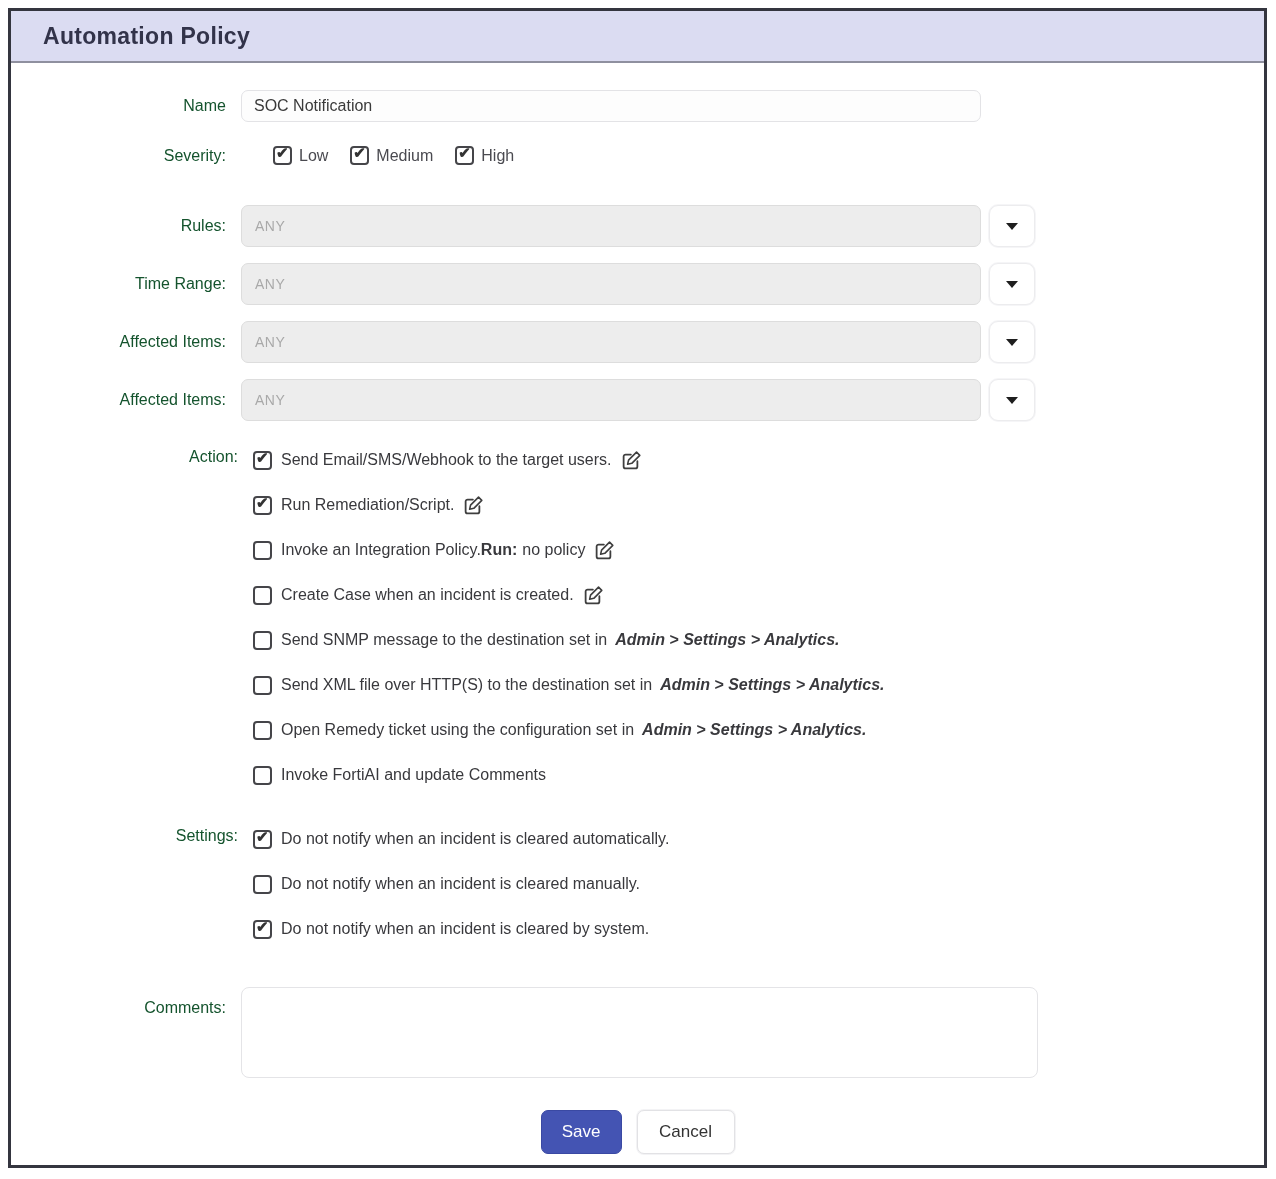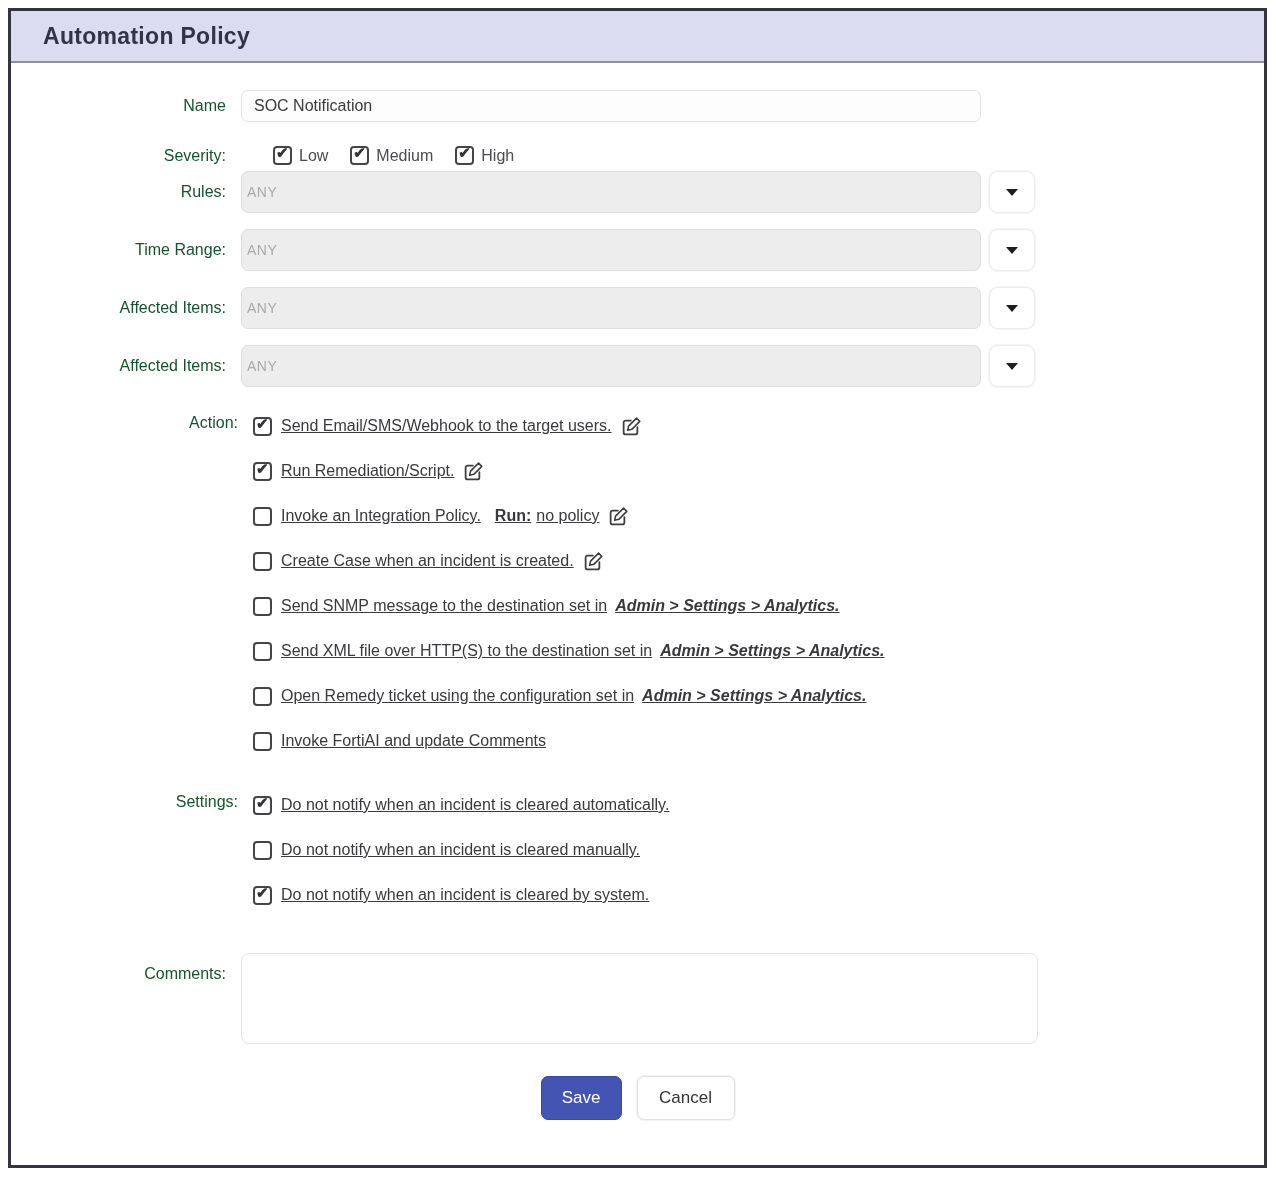--- a/index.html
+++ b/index.html
@@ -46,21 +46,21 @@
     border: 1px solid #e3e3e6;
     border-radius: 7px;
     padding: 0 12px;
     font-size: 16px;
     color: #3a3a3a;
     font-family: "Liberation Sans", sans-serif;
     outline: none;
     background: #fdfdfd;
   }
 
-  .severity-row { margin-bottom: 6px; }
+  .severity-row { margin-bottom: 40px; }
   .sev-options { display: flex; align-items: center; gap: 22px; padding-left: 32px; }
   .sev-opt { display: flex; align-items: center; gap: 7px; cursor: pointer; }
   .sev-opt .opt-label { font-size: 16px; color: #4a4a50; }
 
   .cb {
     width: 19px; height: 19px; flex: none;
     border: 2px solid #454549;
     border-radius: 4px;
     background: #fff;
     position: relative;
@@ -75,21 +75,21 @@
     color: #333;
   }
 
   .dd-row { margin-bottom: 16px; }
   .any-field {
     width: 740px; height: 42px;
     background: #ededed;
     border: 1px solid #dddddd;
     border-radius: 7px;
     display: flex; align-items: center;
-    padding: 0 5px;
+    padding: 0 13px;
     font-size: 14px;
     letter-spacing: 0.5px;
     color: #a9a9a9;
   }
   .dd-btn {
     width: 46px; height: 42px; flex: none;
     margin-left: 8px;
     background: #ffffff;
     border: 1px solid #ececee;
     border-radius: 9px;
@@ -99,31 +99,31 @@
   }
   .tri {
     width: 0; height: 0;
     border-left: 6px solid transparent;
     border-right: 6px solid transparent;
     border-top: 7px solid #1e1e1e;
   }
 
   .check-section { display: flex; align-items: flex-start; padding-left: 12px; }
   .check-section .lbl { padding-top: 2px; }
-  .check-list { display: flex; flex-direction: column; text-decoration: underline; }
+  .check-list { display: flex; flex-direction: column; }
   .check-item {
     display: flex; align-items: center;
     min-height: 28px;
     margin-bottom: 17px;
     cursor: pointer;
   }
   .check-item .cb { margin-right: 9px; }
   .check-item .txt { font-size: 16px; color: #39393d; }
   .check-item .txt span[data-bind]:empty { display: none; }
-  .check-item .b { font-weight: bold; margin-left: 14px; }
+  .check-item .b { font-weight: bold; margin-left: 0; }
   .check-item .sfx { margin-left: 5px; }
   .check-item .path { font-weight: bold; font-style: italic; margin-left: 8px; }
   .edit-icon { margin-left: 9px; flex: none; cursor: pointer; }
 
   .action-section { margin-top: 1px; margin-bottom: 0; }
   .settings-section { margin-top: 19px; }
 
   .comments-row { margin-top: 27px; align-items: flex-start; }
   .comments-row .lbl { padding-top: 12px; }
   .comments-area {

